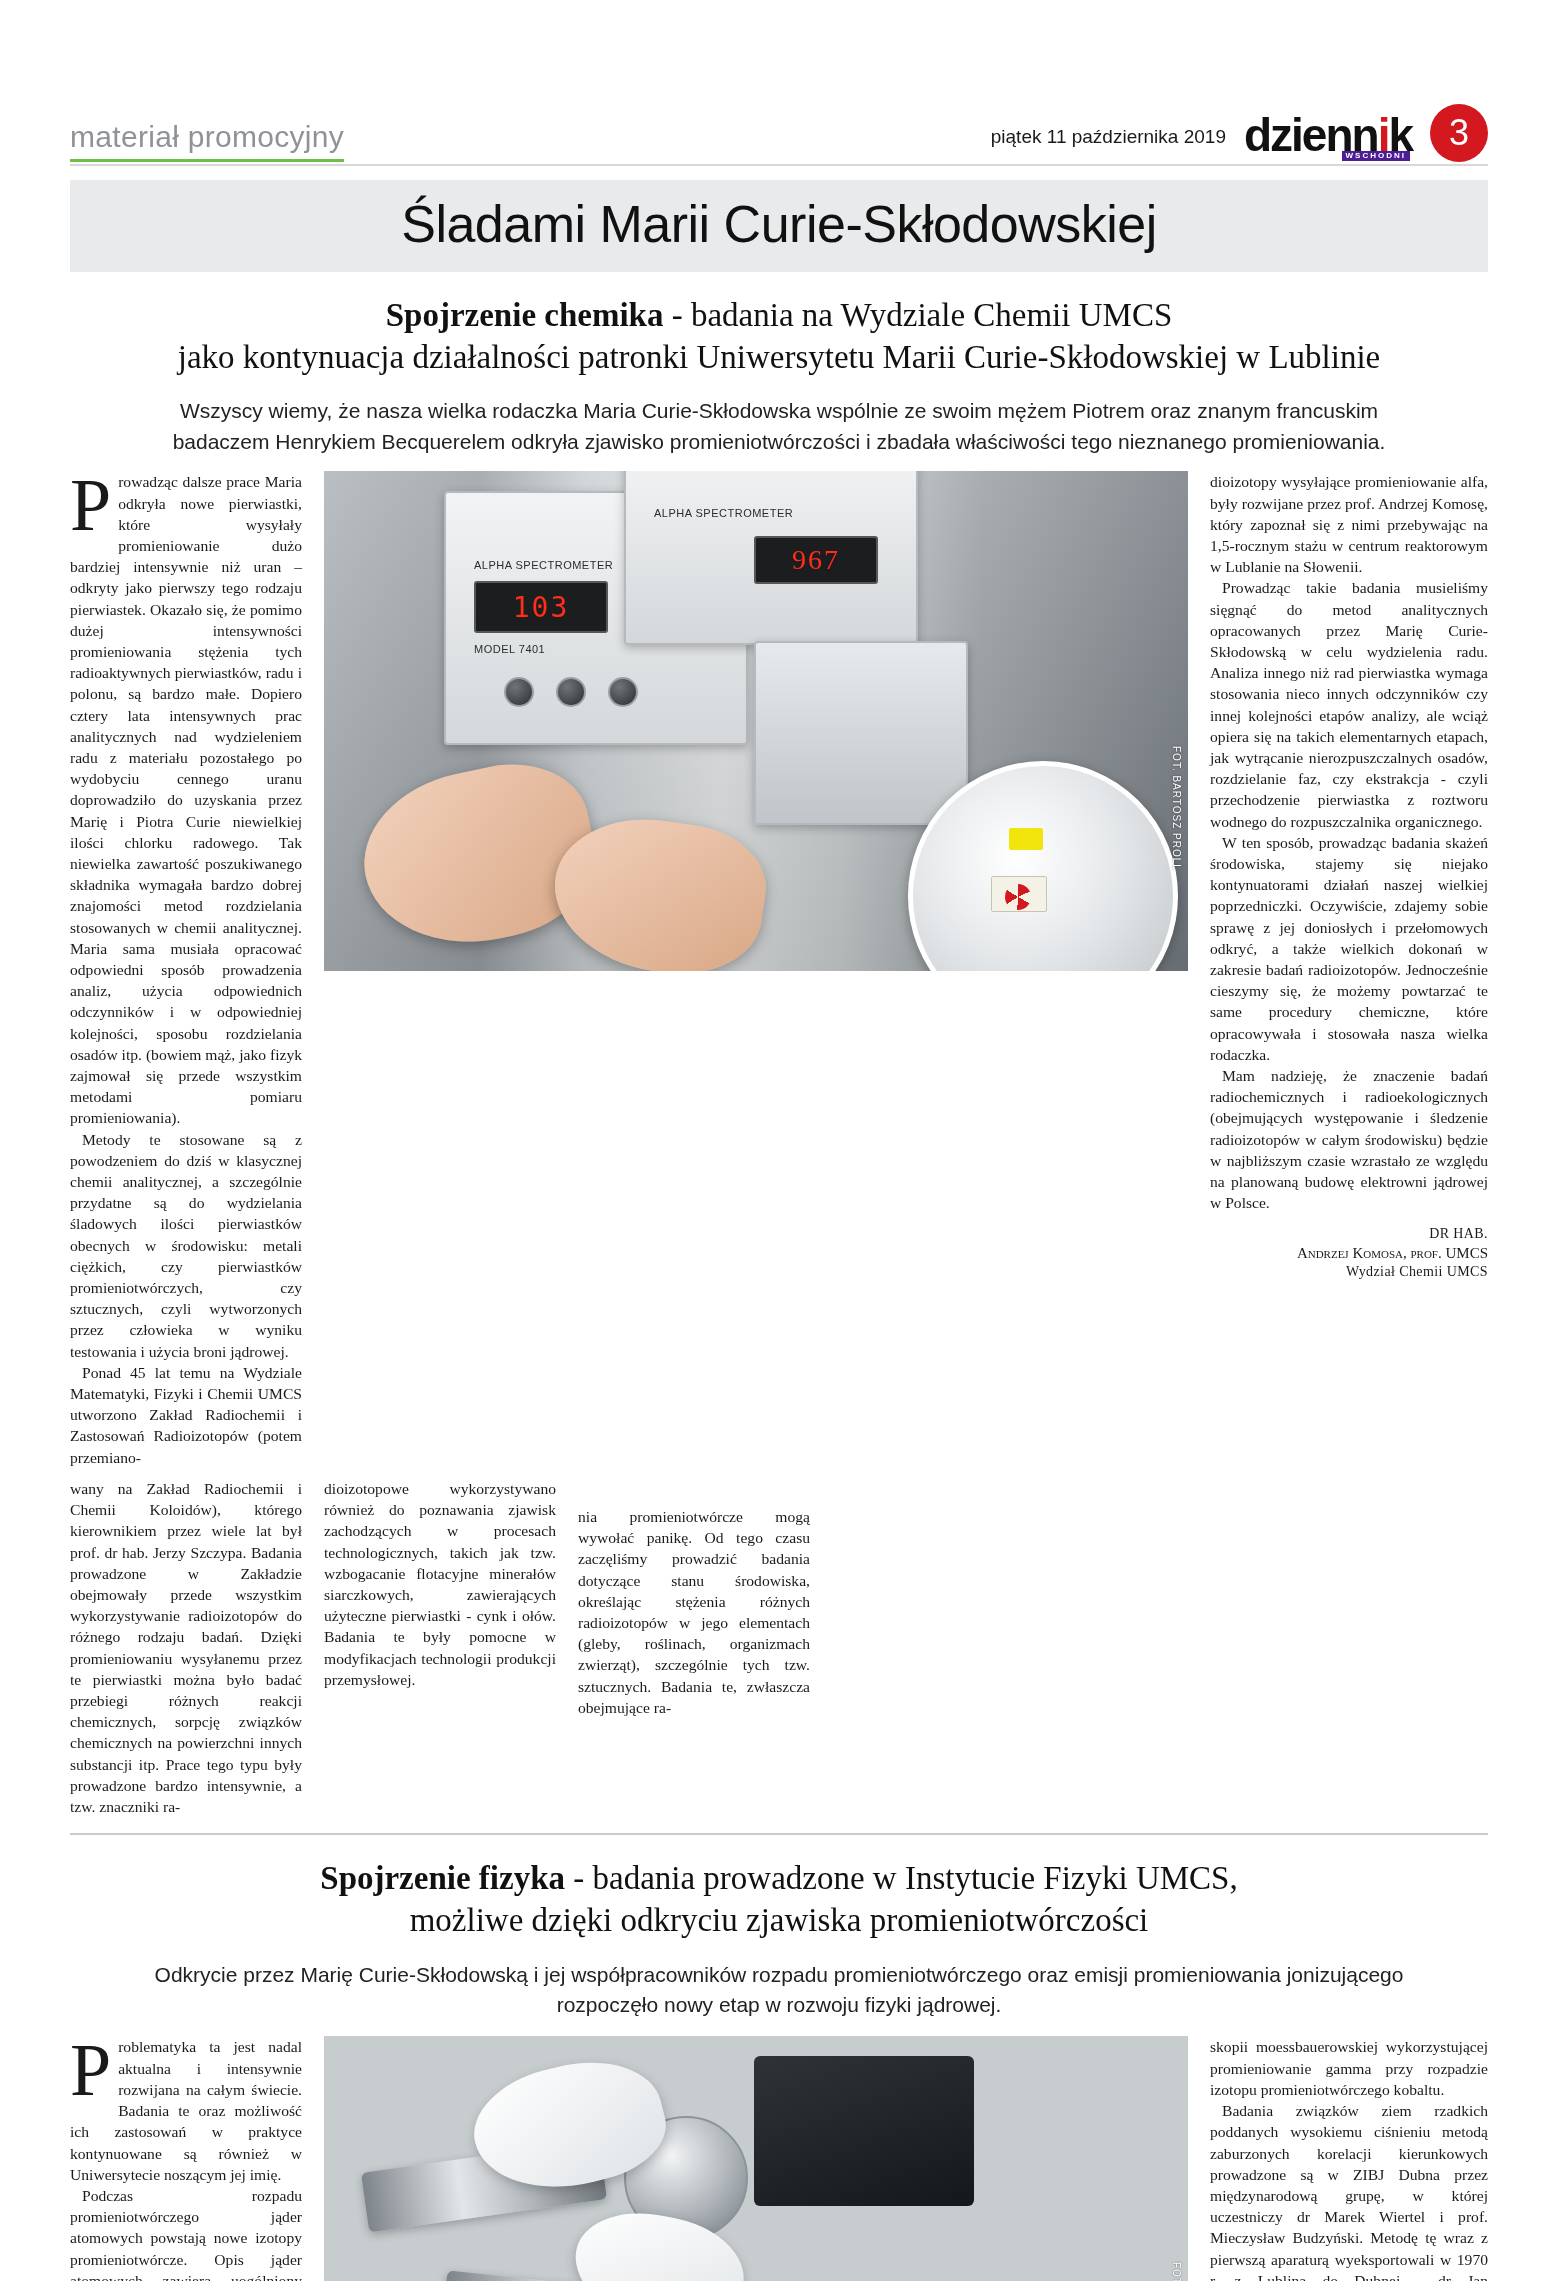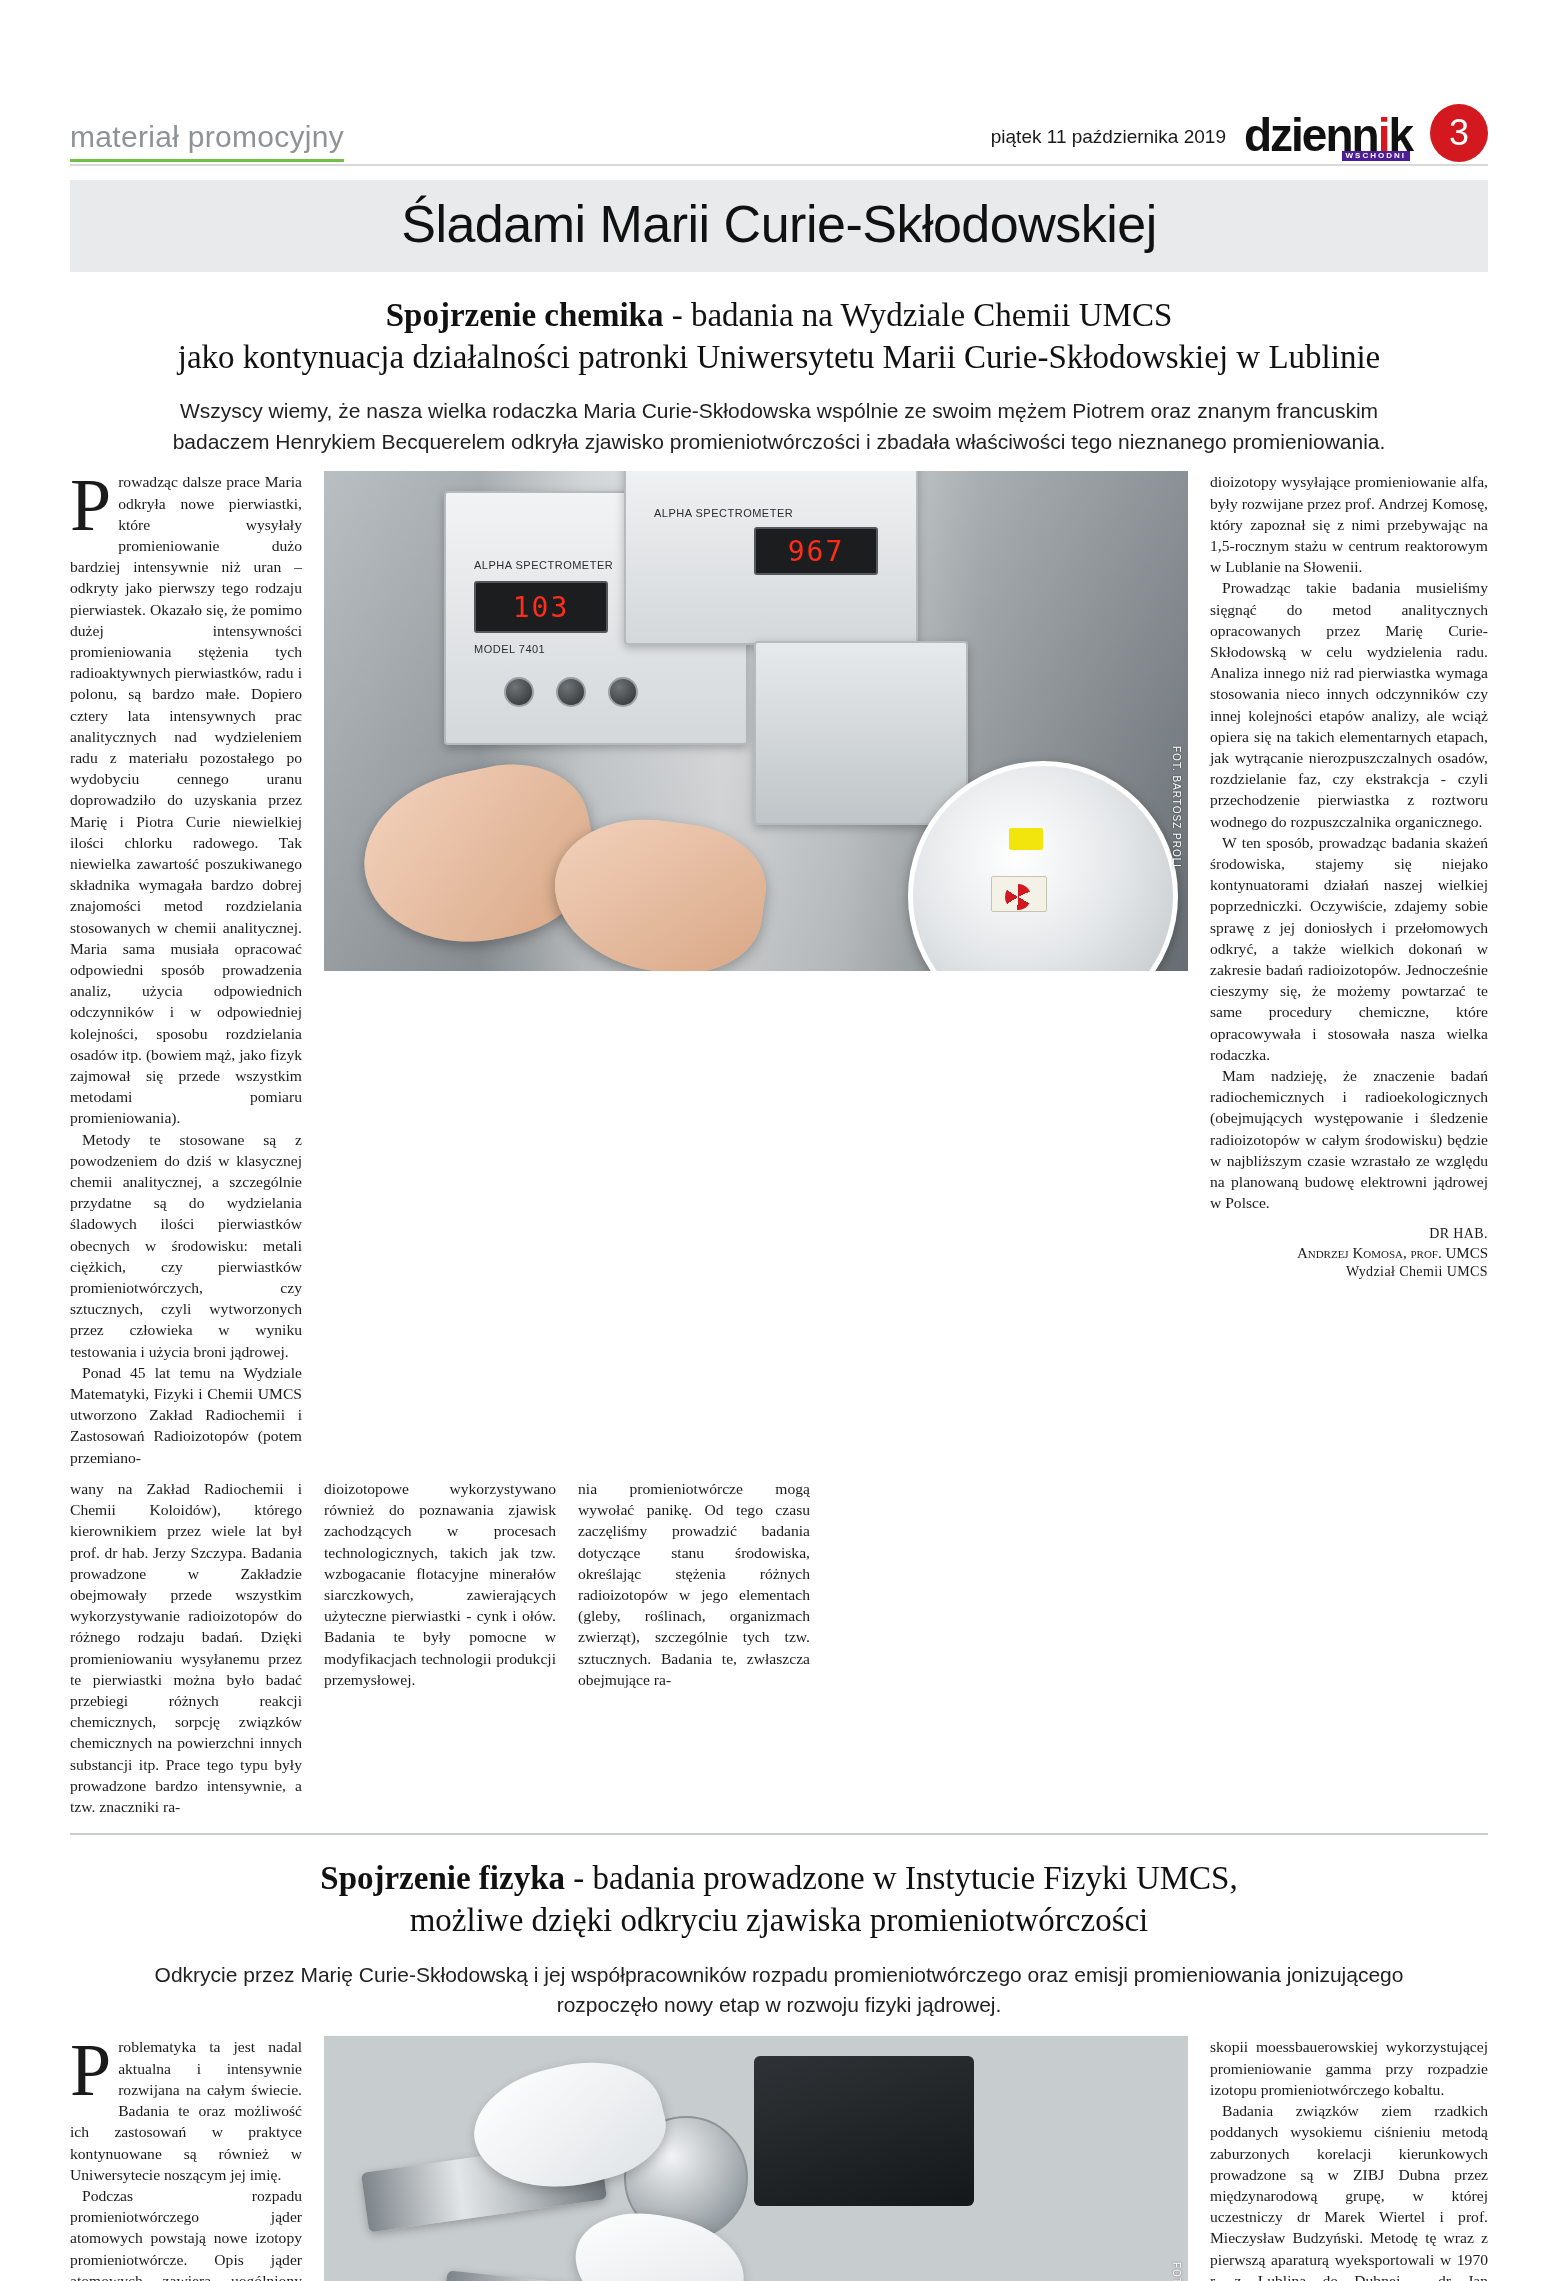--- a/index.html
+++ b/index.html
@@ -379,21 +379,21 @@
 
         <div class="panel" style="left:120px; top:20px; width:300px; height:250px;"></div>
         <div class="screen" style="left:150px; top:110px; width:130px; height:48px;">103</div>
         <div class="lbl" style="left:150px; top:88px;">ALPHA SPECTROMETER</div>
         <div class="lbl" style="left:150px; top:172px;">MODEL 7401</div>
         <div class="knob" style="left:180px; top:206px;"></div>
         <div class="knob" style="left:232px; top:206px;"></div>
         <div class="knob" style="left:284px; top:206px;"></div>
 
         <div class="panel" style="left:300px; top:-20px; width:290px; height:190px;"></div>
-        <div class="screen" style="left:430px; top:56px; width:120px; height:44px;">967</div>
+        <div class="screen" style="left:430px; top:65px; width:120px; height:44px;font-family:Liberation Serif, serif;">967</div>
         <div class="lbl" style="left:330px; top:36px;">ALPHA SPECTROMETER</div>
 
         <div class="panel" style="left:430px; top:170px; width:210px; height:180px; background:linear-gradient(180deg,#e7eaec,#bfc5c8);"></div>
 
         <div class="hand" style="left:40px; top:300px; width:230px; height:170px; transform:rotate(-12deg);"></div>
         <div class="hand" style="left:230px; top:350px; width:210px; height:150px; transform:rotate(8deg);"></div>
 
         <div class="inset-circle inset-dish" style="right:10px; bottom:-60px; width:260px; height:260px;">
           <div class="dish-label-y" style="left:96px; top:62px;"></div>
           <div class="dish-label-r" style="left:78px; top:110px;"></div>
@@ -416,21 +416,21 @@
       </div>
     </div>
 
     <div class="art1-bottom">
       <div class="col" style="width:232px; flex:0 0 232px;">
         <p class="first">wany na Zakład Radiochemii i Chemii Koloidów), którego kierownikiem przez wiele lat był prof. dr hab. Jerzy Szczypa. Badania prowadzone w Zakładzie obejmowały przede wszystkim wykorzystywanie radioizotopów do różnego rodzaju badań. Dzięki promieniowaniu wysyłanemu przez te pierwiastki można było badać przebiegi różnych reakcji chemicznych, sorpcję związków chemicznych na powierzchni innych substancji itp. Prace tego typu były prowadzone bardzo intensywnie, a tzw. znaczniki ra-</p>
       </div>
       <div class="col" style="width:232px; flex:0 0 232px;">
         <p class="first">dioizotopowe wykorzystywano również do poznawania zjawisk zachodzących w procesach technologicznych, takich jak tzw. wzbogacanie flotacyjne minerałów siarczkowych, zawierających użyteczne pierwiastki - cynk i ołów. Badania te były pomocne w modyfikacjach technologii produkcji przemysłowej.</p>
       </div>
-      <div class="col" style="width:232px; flex:0 0 232px;">
+      <div class="col" style="width:232px; flex:0 0 232px;margin-top:28px;">
         <p class="first">nia promieniotwórcze mogą wywołać panikę. Od tego czasu zaczęliśmy prowadzić badania dotyczące stanu środowiska, określając stężenia różnych radioizotopów w jego elementach (gleby, roślinach, organizmach zwierząt), szczególnie tych tzw. sztucznych. Badania te, zwłaszcza obejmujące ra-</p>
       </div>
       <div style="flex:1 1 auto;"></div>
     </div>
   </div>
 
   <div class="rule"></div>
 
   <div class="section-head">
     <span class="bold">Spojrzenie fizyka</span><span> - badania prowadzone  w Instytucie Fizyki UMCS,</span><br>

